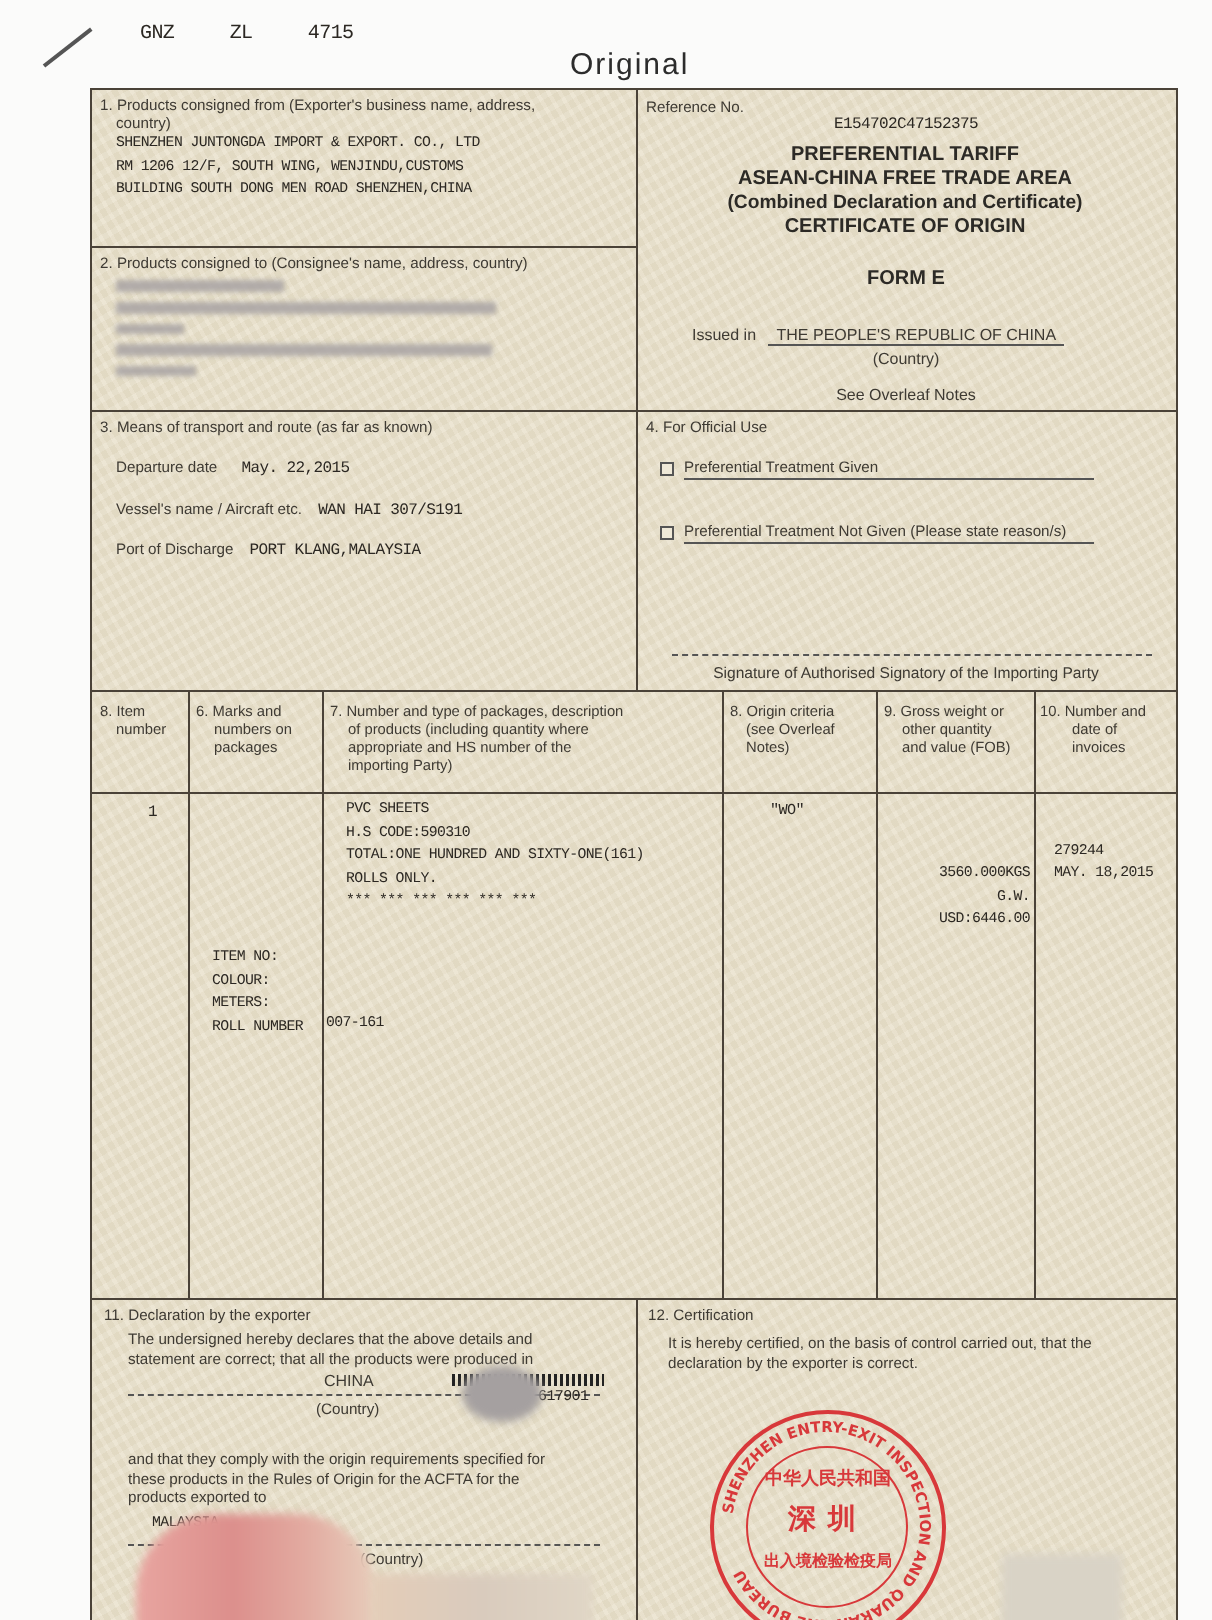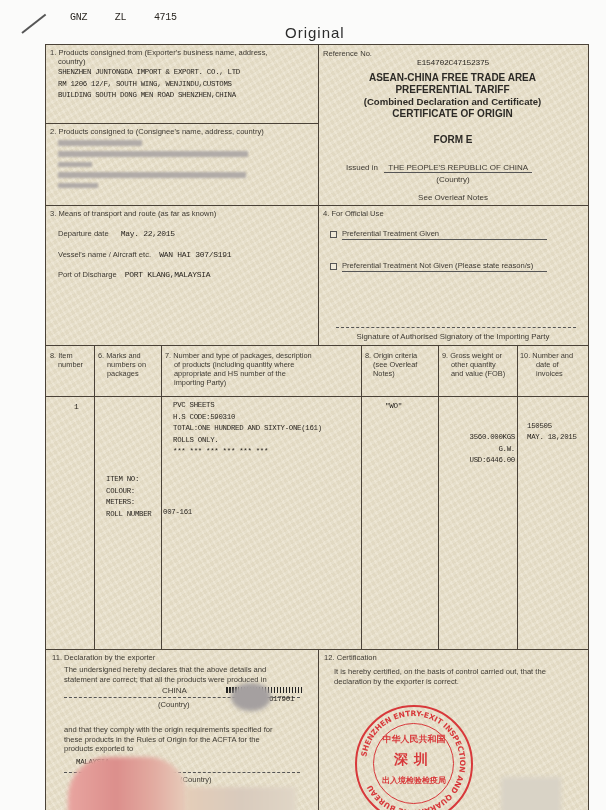--- a/index.html
+++ b/index.html
@@ -80,22 +80,22 @@
   </div>
   <div class="typed mono" style="left:12px; top:22px;">
     <div>SHENZHEN JUNTONGDA IMPORT &amp; EXPORT. CO., LTD</div>
     <div>RM 1206 12/F, SOUTH WING, WENJINDU,CUSTOMS</div>
     <div>BUILDING SOUTH DONG MEN ROAD SHENZHEN,CHINA</div>
   </div>
 
   <div class="lbl" style="left:277px; top:4px;">Reference No.</div>
   <div class="mono" style="position:absolute; left:272px; width:270px; text-align:center; top:13px; font-size:8px; font-weight:normal;">E154702C47152375</div>
   <div style="position:absolute; left:272px; top:27px; width:270px;">
+    <div class="ref-head" style="position:relative; font-size:10px; line-height:12px;">PREFERENTIAL TARIFF</div>
     <div class="ref-head" style="position:relative; font-size:10px; line-height:12px;">ASEAN-CHINA FREE TRADE AREA</div>
-    <div class="ref-head" style="position:relative; font-size:10px; line-height:12px;">PREFERENTIAL TARIFF</div>
     <div class="ref-head" style="position:relative; font-size:9.6px; line-height:12px;">(Combined Declaration and Certificate)</div>
     <div class="ref-head" style="position:relative; font-size:10px; line-height:12px;">CERTIFICATE OF ORIGIN</div>
   </div>
   <div class="ref-head" style="left:272px; top:89px; width:270px; font-size:10px;">FORM E</div>
   <div style="position:absolute; left:300px; top:118px; font-size:8px; color:#3e3a33;">
     <span>Issued in</span>
     <span class="ul" style="display:inline-block; margin-left:4px; padding:0 4px;">THE PEOPLE'S REPUBLIC OF CHINA</span>
   </div>
   <div style="position:absolute; left:272px; width:270px; text-align:center; top:130px; font-size:8px; color:#3e3a33;">(Country)</div>
   <div style="position:absolute; left:272px; width:270px; text-align:center; top:148px; font-size:8px; color:#3e3a33;">See Overleaf Notes</div>
@@ -175,21 +175,21 @@
     <div>ROLL NUMBER</div>
   </div>
   <div class="mono" style="position:absolute; left:117px; top:463px; font-size:7.4px; font-weight:normal;">007-161</div>
   <div class="mono" style="position:absolute; left:339px; top:357px; font-size:7.6px; font-weight:normal;">"WO"</div>
   <div class="mono" style="position:absolute; left:393px; width:76px; text-align:right; top:355px; font-size:7.4px; line-height:11.5px; font-weight:normal;margin-top:32px;">
     <div>3560.000KGS</div>
     <div>G.W.</div>
     <div>USD:6446.00</div>
   </div>
   <div class="mono" style="position:absolute; left:481px; top:376px; font-size:7.4px; line-height:11px; font-weight:normal;">
-    <div>150505</div>
+    <div>279244</div>
     <div>MAY. 18,2015</div>
   </div>
 
   <div class="lbl" style="left:6px; top:608px;">11. Declaration by the exporter</div>
   <div style="position:absolute; left:18px; top:620px; font-size:7.6px; line-height:9.5px; color:#3e3a33;">
     <div>The undersigned hereby declares that the above details and</div>
     <div>statement are correct; that all the products were produced in</div>
   </div>
   <div style="position:absolute; left:116px; top:641px; font-size:8px; color:#3e3a33;">CHINA</div>
   <div class="dash-line" style="left:18px; top:652px; width:236px;"></div>

